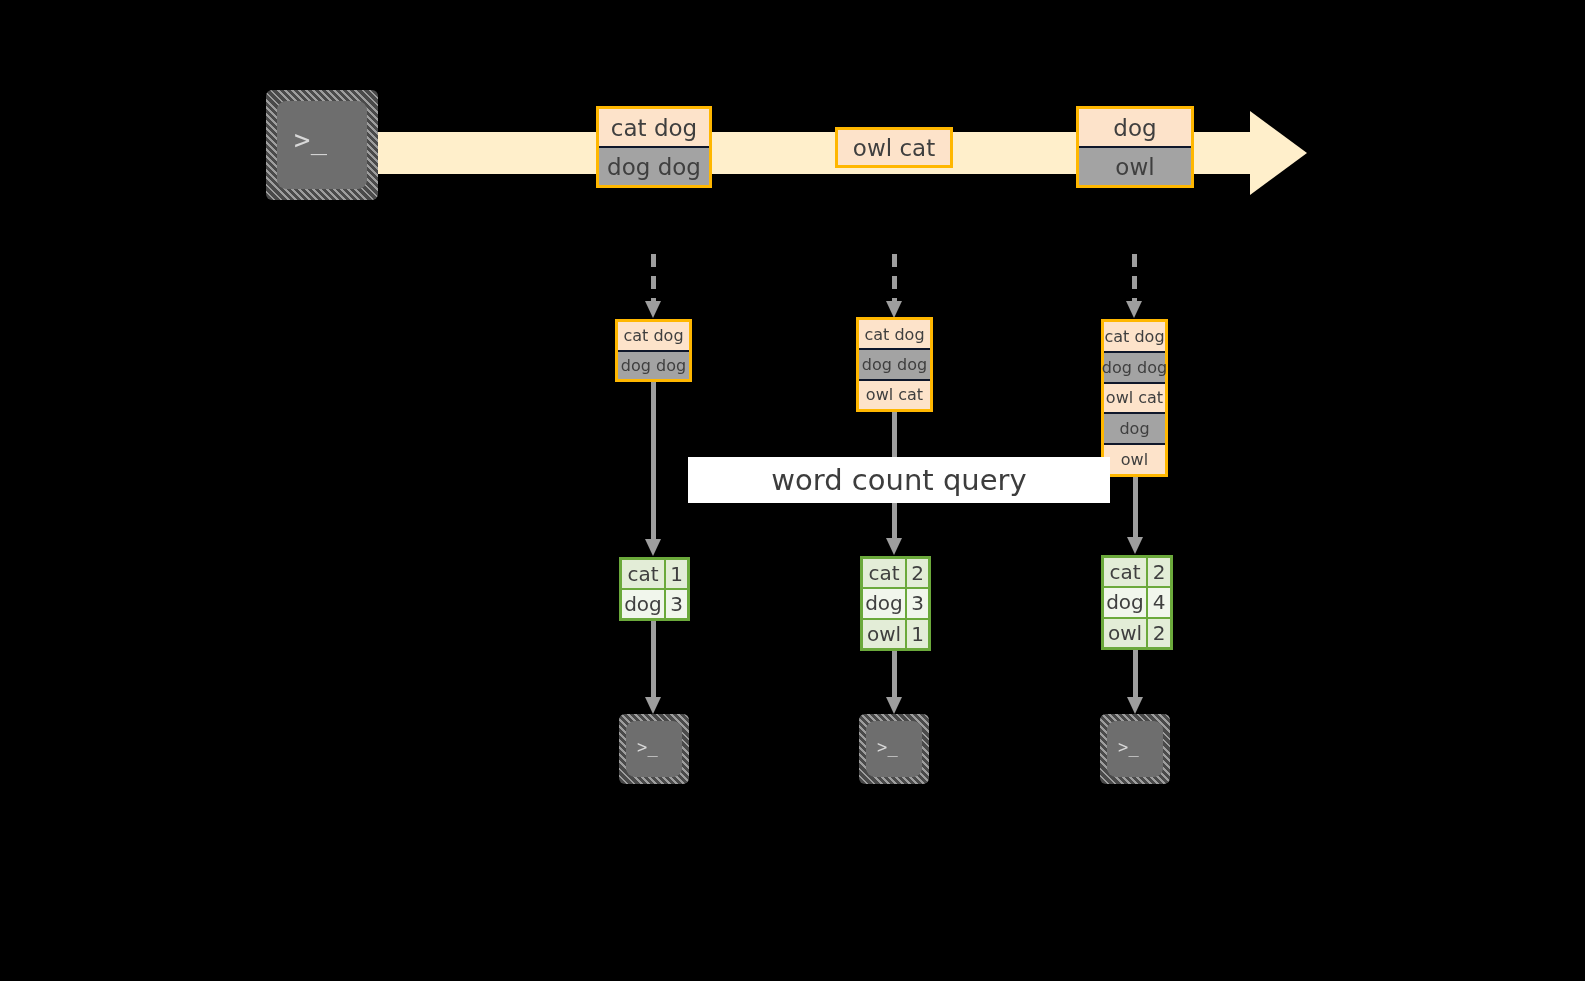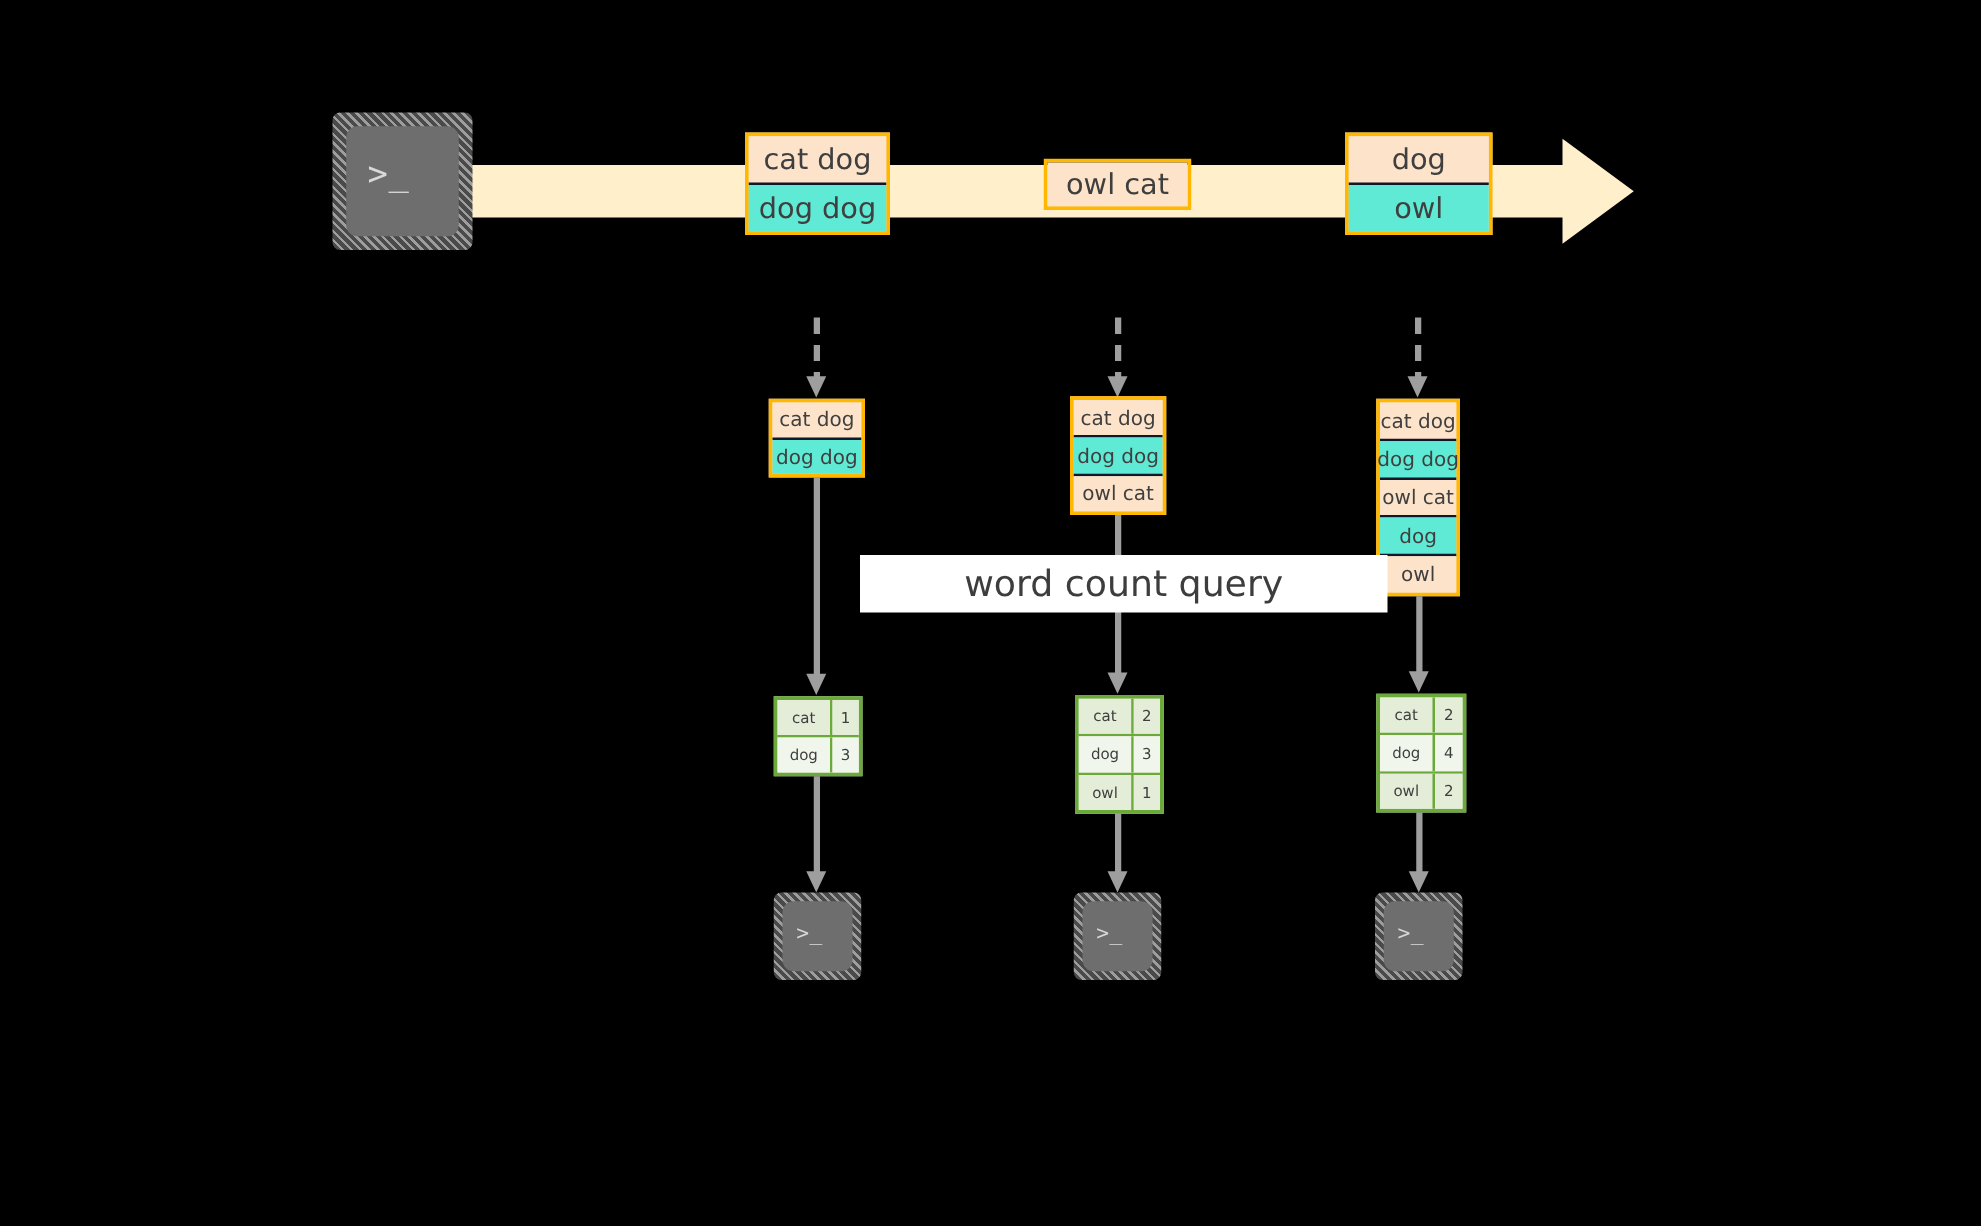--- a/index.html
+++ b/index.html
@@ -91,21 +91,21 @@
     flex: 1 1 auto;
     display: flex;
     align-items: center;
     justify-content: center;
     color: #3f3f3f;
     background: #FDE3CA;
     border-bottom: 2px solid #0f172a;
     white-space: nowrap;
   }
   .evt .cell:last-child { border-bottom: none; }
-  .evt .cell.alt { background: #5eead4; }
+  .evt .cell.alt { background: #a3a3a3; }
 
   
   .evt.top { }
   .evt.top .cell { font-size: 23px; }
   .evt.e1 { left: 596px; top: 106px; width: 116px; height: 82px; }
   .evt.e2 { left: 835px; top: 127px; width: 118px; height: 41px; }
   .evt.e3 { left: 1076px; top: 106px; width: 118px; height: 82px; }
 
   
   .evt.mid .cell { font-size: 16px; }
@@ -129,21 +129,21 @@
     box-sizing: border-box;
   }
   .res .row:last-child { border-bottom: none; }
   .res .row .word,
   .res .row .cnt {
     display: flex;
     align-items: center;
     justify-content: center;
     box-sizing: border-box;
     color: #3f3f3f;
-    font-size: 12px;
+    font-size: 20px;
     background: #E3EDD7;
   }
   .res .row .word { flex: 0 0 44px; border-right: 2px solid #6BA93B; }
   .res .row .cnt  { flex: 1 1 auto; }
   .res .row.alt .word, .res .row.alt .cnt { background: #F1F6EC; }
 
   .res.r1 { left: 619px; top: 557px; width: 71px; height: 64px; }
   .res.r2 { left: 860px; top: 556px; width: 71px; height: 95px; }
   .res.r3 { left: 1101px; top: 555px; width: 72px; height: 95px; }
 
@@ -191,21 +191,21 @@
   .u2 { left: 892px; top: 651px; height: 65px; }
   .u3 { left: 1133px; top: 650px; height: 66px; }
   .u1 .line { height: 77px; } .u1 .head { top: 76px; }
   .u2 .line { height: 47px; } .u2 .head { top: 46px; }
   .u3 .line { height: 48px; } .u3 .head { top: 47px; }
 
   
   .query-label {
     position: absolute;
     left: 688px;
-    top: 444px;
+    top: 457px;
     width: 422px;
     height: 46px;
     background: #FFFFFF;
     display: flex;
     align-items: center;
     justify-content: center;
     color: #3d3d3d;
     font-size: 29px;
     white-space: nowrap;
     z-index: 6;

